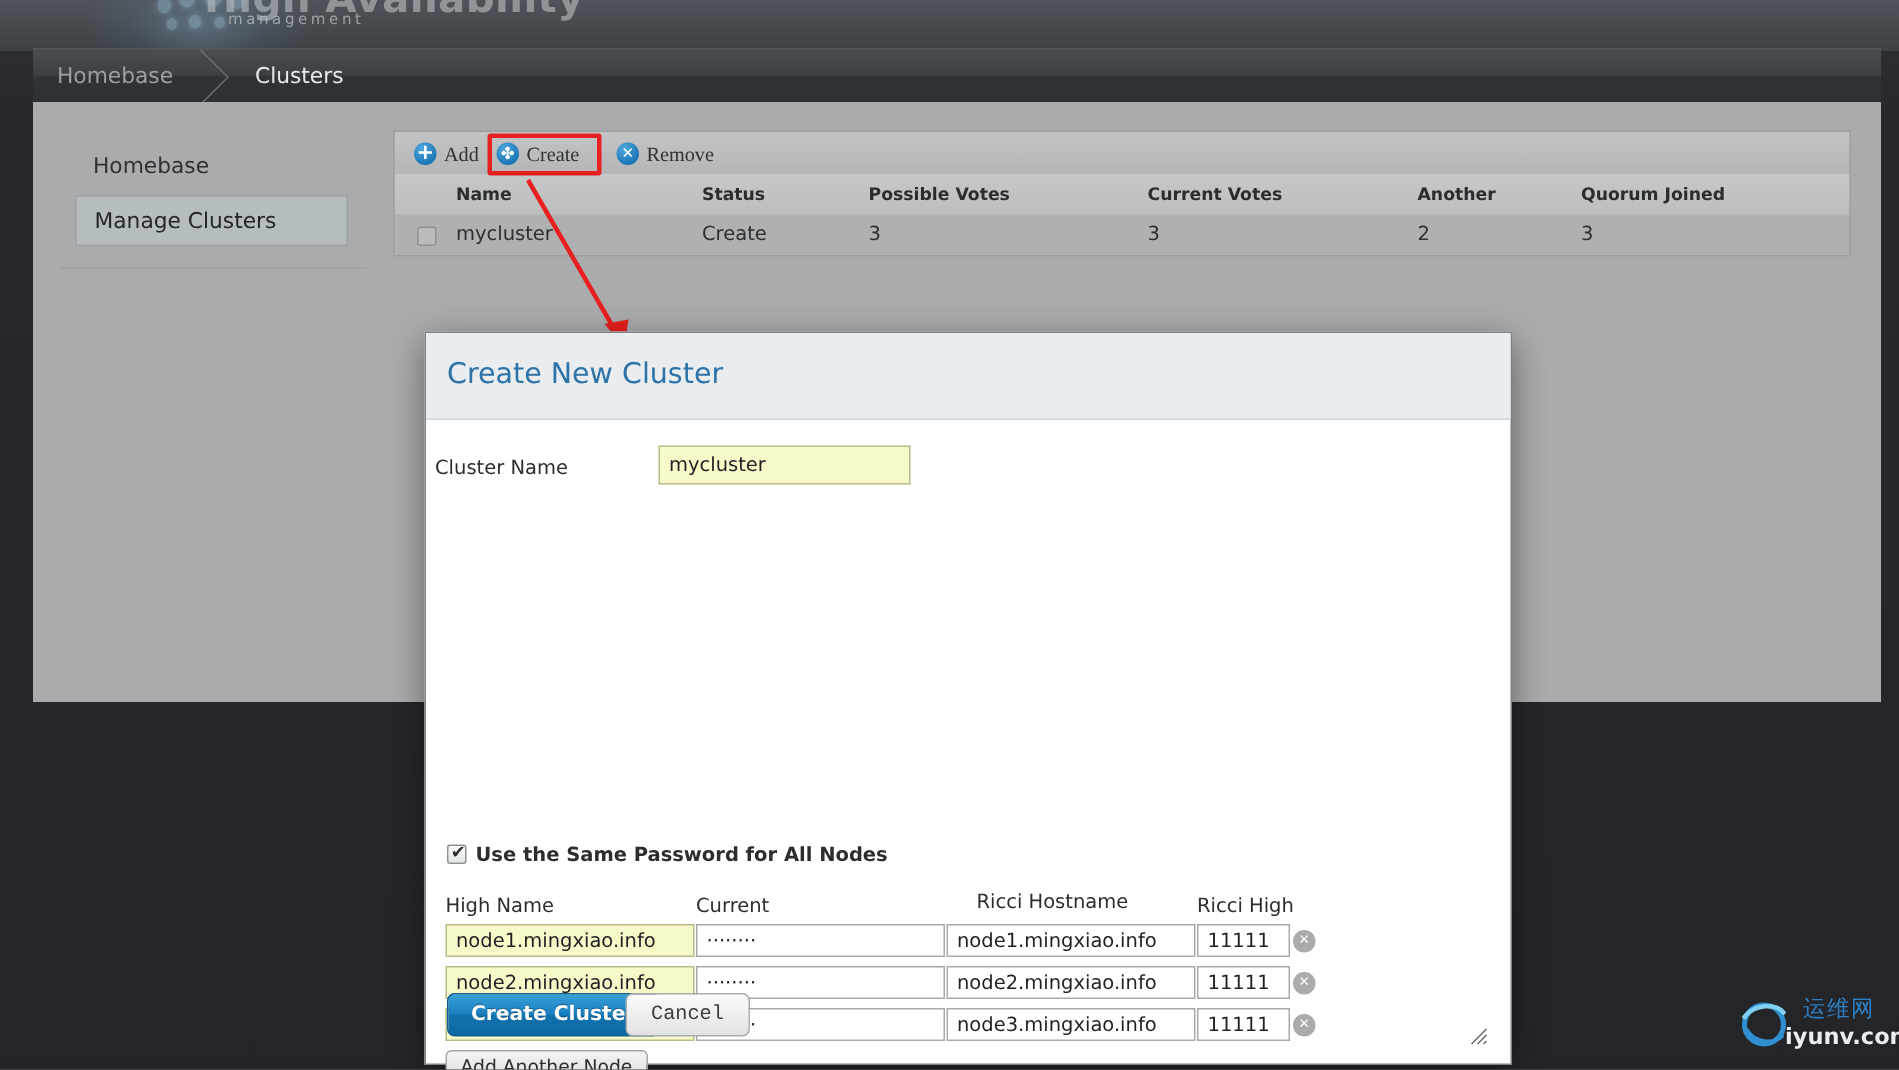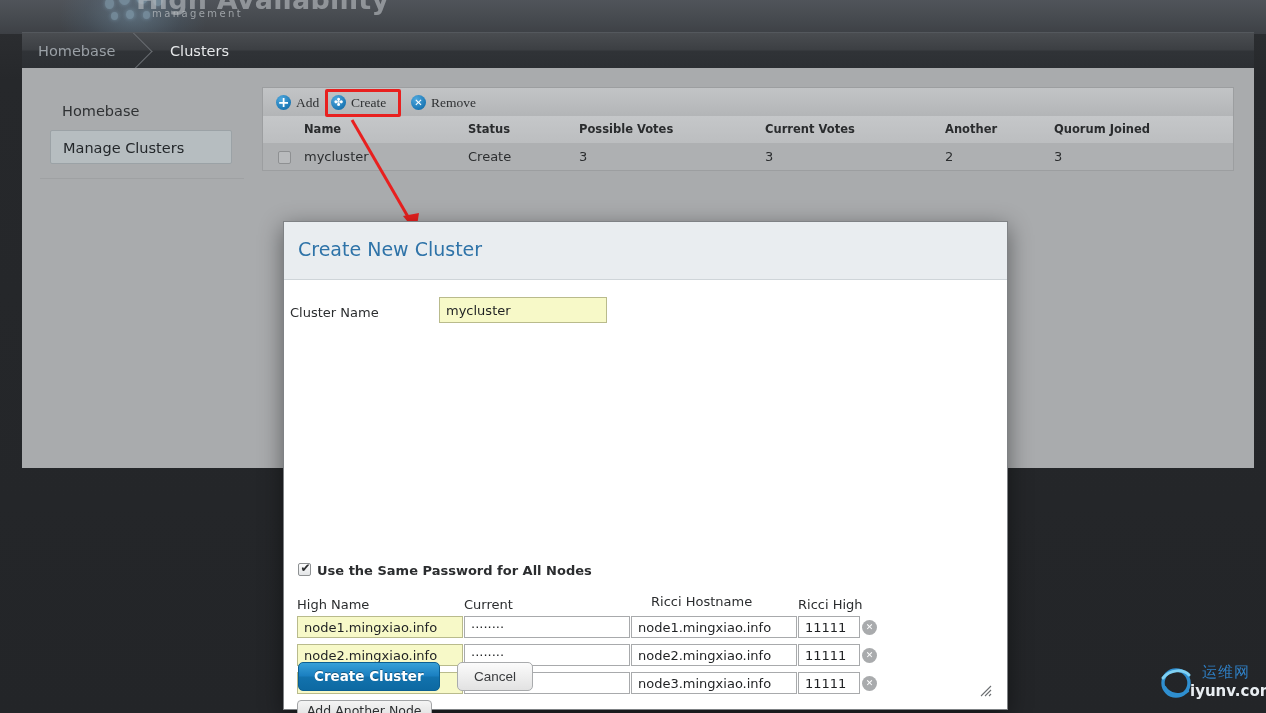--- a/index.html
+++ b/index.html
@@ -210,21 +210,21 @@
     background: linear-gradient(180deg,#37a0d8 0%, #1a7fc0 48%, #1272ad 52%, #0d69a2 100%);
     border: 1px solid #0c5f92; border-radius: 5px;
     text-shadow: 0 -1px 0 rgba(0,0,0,.35);
     font-family: "DejaVu Sans", sans-serif; cursor: default;
   }
   .btn-secondary {
     position: absolute; left: 133px; top: 10px; height: 29px; line-height: 27px;
     padding: 0 16px; font-size: 13.5px; color: #3a3c3e;
     background: linear-gradient(180deg,#fbfbfb 0%,#e2e2e2 100%);
     border: 1px solid #a9abad; border-radius: 5px;
-    font-family: Liberation Sans, sans-serif; cursor: default; margin-left: 40px;
+    font-family: Liberation Mono, monospace; cursor: default;
   }
   .resize-grip { position: absolute; left: 694px; top: 461px; width: 14px; height: 14px; }
 
   
   .watermark { position: absolute; left: 1156px; top: 662px; width: 110px; height: 46px; }
   .wm-text-cn {
     position: absolute; left: 46px; top: 1px; font-size: 15px; color: #2f7fc4;
     font-family: "DejaVu Sans", sans-serif; letter-spacing: 1px;
   }
   .wm-text-en {

